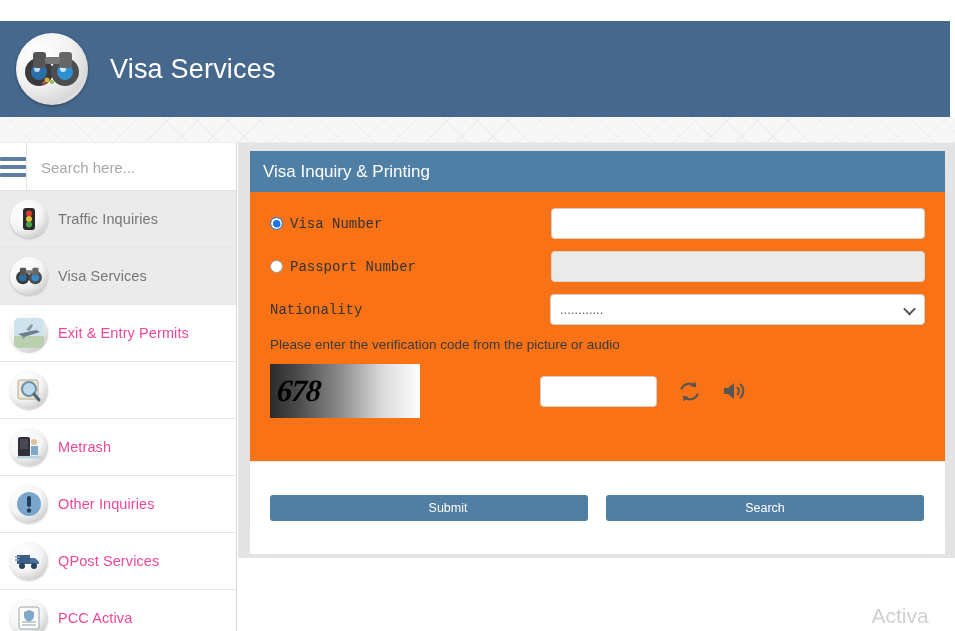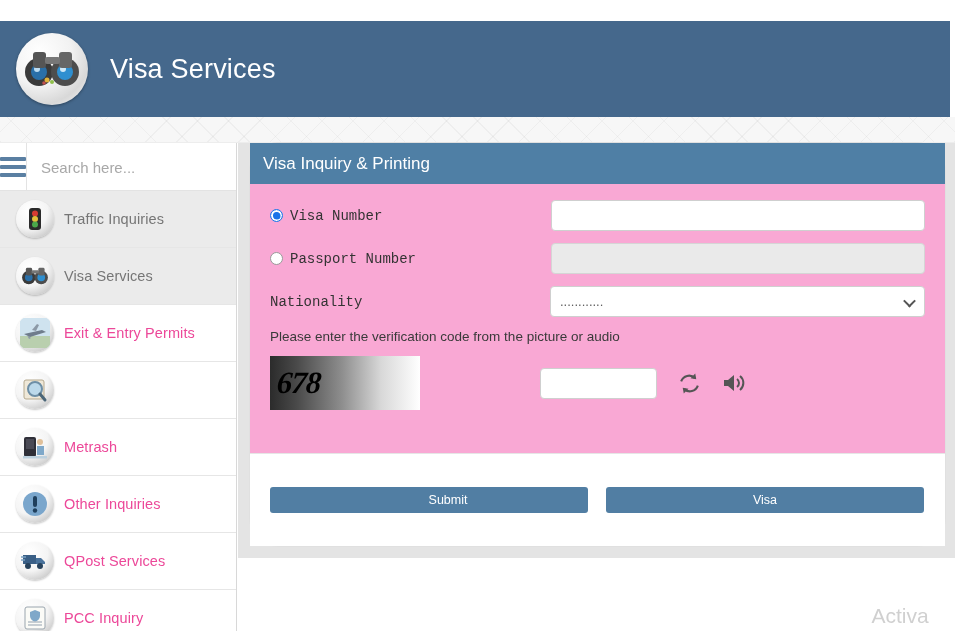--- a/index.html
+++ b/index.html
@@ -74,21 +74,21 @@
   .search-input {
     flex: 1; border: none; outline: none; height: 46px;
     padding: 0 14px; font-size: 15px; color: #555;
     font-family: "Liberation Sans", sans-serif; background: transparent;
   }
   .search-input::placeholder { color: #a8a8a8; }
 
   .nav-item {
     height: 57px; display: flex; align-items: center;
     border-bottom: 1px solid #e6e6e6;
-    padding-left: 16px;
+    padding-left: 10px;
     background: #ffffff;
     cursor: pointer;
   }
   .nav-item.muted { background: #ebebeb; }
   .nav-item.muted .nav-label { color: #767676; }
   .nav-icon {
     width: 38px; height: 38px; border-radius: 50%;
     background: radial-gradient(circle at 35% 28%, #ffffff 0%, #f4f4f4 50%, #cfcfcf 78%, #fdfdfd 100%);
     box-shadow: 0 1px 2px rgba(0,0,0,.22);
     display:flex; align-items:center; justify-content:center;
@@ -102,23 +102,23 @@
   
   .gutter {
     position:absolute; left:238px; top:0; width:1000px; height:509px; background:#e4e4e4;
   }
   .below-panel {
     position:absolute; left:238px; top:415px; width:1000px; height:120px; background:#ffffff;
   }
 
   
   .panel {
-    position: absolute; left: 250px; top: 0;
+    position: absolute; left: 250px; top: 8px;
     width: 695px; height: 403px;
-    background: #f9a8d4;
+    background: #f97316;
     box-shadow: 0 0 0 1px #e0e0e0;
     border-radius: 29px;
   }
   .panel-header {
     height: 41px; background: #4f7fa5;
     display:flex; align-items:center;
     padding-left: 13px;
     color:#fff; font-size: 17px;
   }
   .panel-body { padding: 16px 20px 0 20px; position:relative; height: 296px; }
@@ -344,21 +344,21 @@
 
       <div class="nav-item">
         <div class="nav-icon">
           <svg width="26" height="28" viewBox="0 0 26 28">
             <rect x="3" y="3" width="20" height="22" rx="2" fill="#fbfbf7" stroke="#9aa5ae"></rect>
             <path d="M13 6 l5 2 v4 c0 3-2.5 5-5 6 -2.5-1-5-3-5-6 v-4 z" fill="#7fa8c9"></path>
             <line x1="6" y1="18" x2="20" y2="18" stroke="#b6bfc7" stroke-width="1.5"></line>
             <line x1="6" y1="21" x2="20" y2="21" stroke="#b6bfc7" stroke-width="1.5"></line>
           </svg>
         </div>
-        <div class="nav-label">PCC Inquiry</div>
+        <div class="nav-label">PCC Activa</div>
       </div>
 
     </div>
 
     <div class="panel">
 
       <div class="panel-header">
         <span>Visa Inquiry &amp; Printing</span>
       </div>
 
@@ -413,21 +413,21 @@
             </svg>
           </span>
         </div>
 
       </div>
 
       <div class="panel-divider"></div>
 
       <div class="panel-footer">
         <button class="btn btn-submit">Submit</button>
-        <button class="btn btn-reset">Visa</button>
+        <button class="btn btn-reset">Search</button>
       </div>
 
     </div>
 
   </div>
 
   <div class="watermark">
     <div class="wm-line1">Activa</div>
     <div class="wm-line2">Go to S</div>
   </div>

